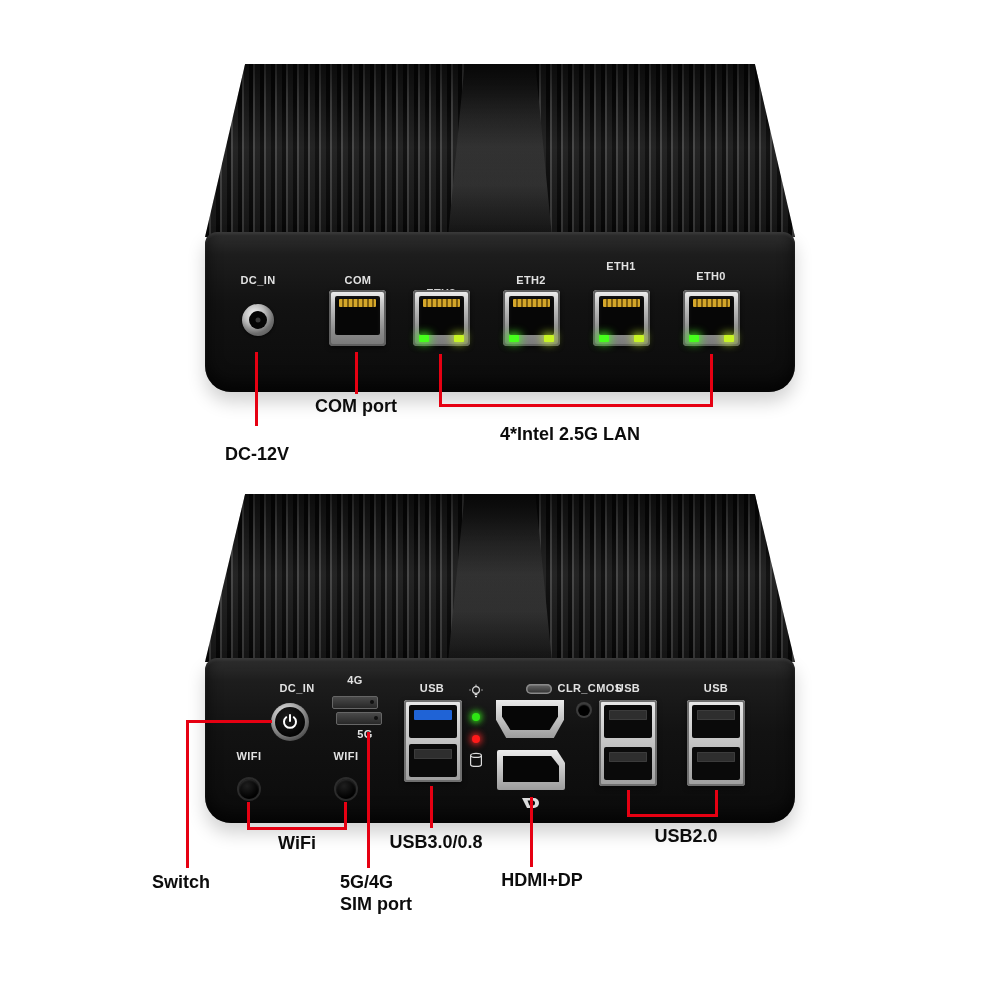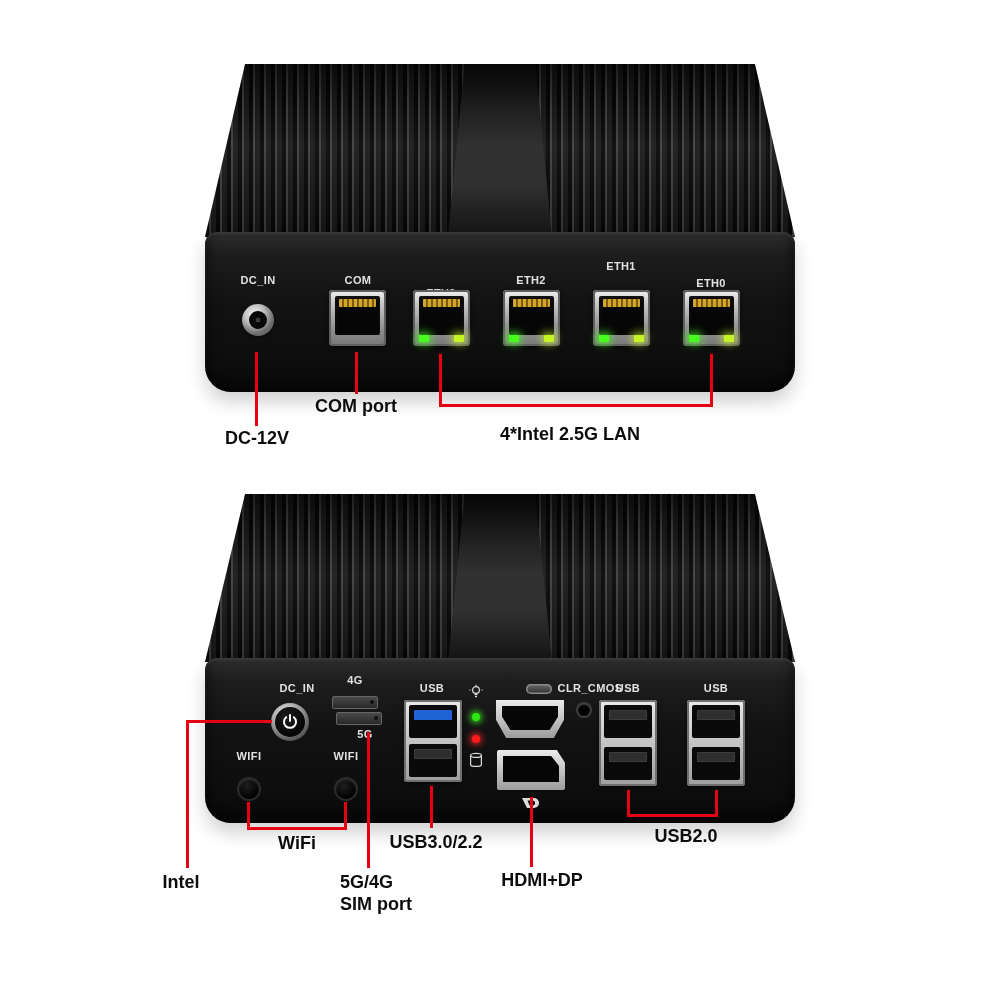--- a/index.html
+++ b/index.html
@@ -103,42 +103,42 @@
   .rline { position:absolute; background:#e60012; }
   .ann { position:absolute; color:#0c0c0c; font-size:18px; font-weight:bold; white-space:nowrap; }
   .ann.center { transform:translateX(-50%); }
 
   
   .lbl-dc-top{left:53px;top:42px} .pos-dcjack{left:37px;top:72px}
   .lbl-com{left:153px;top:42px}   .pos-com{left:124px;top:58px}
   .lbl-eth3{left:236px;top:55px}  .pos-eth3{left:208px;top:58px}
   .lbl-eth2{left:326px;top:42px}  .pos-eth2{left:298px;top:58px}
   .lbl-eth1{left:416px;top:28px}  .pos-eth1{left:388px;top:58px}
-  .lbl-eth0{left:506px;top:45px}  .pos-eth0{left:478px;top:58px}
+  .lbl-eth0{left:506px;top:38px}  .pos-eth0{left:478px;top:58px}
 
   
   .lbl-dc-bot{left:92px;top:24px} .pos-pwr{left:66px;top:45px}
   .lbl-4g{left:150px;top:16px}    .pos-sim1{left:127px;top:38px} .pos-sim2{left:131px;top:54px}
   .lbl-5g{left:160px;top:70px}
   .lbl-usb3top{left:227px;top:24px} .pos-usb3stack{left:199px;top:42px}
   .pos-bulb{left:264px;top:26px}  .pos-ledg{left:267px;top:55px} .pos-ledr{left:267px;top:77px} .pos-disk{left:264px;top:94px}
   .pos-hdmi{left:291px;top:42px}  .pos-dp{left:292px;top:92px}   .pos-dplogo{left:316px;top:139px}
   .pos-pill{left:321px;top:26px}  .lbl-cmos{left:385px;top:24px} .pos-cmoshole{left:373px;top:46px}
   .lbl-usbL{left:423px;top:24px}  .pos-stackL{left:394px;top:42px}
   .lbl-usbR{left:511px;top:24px}  .pos-stackR{left:482px;top:42px}
   .lbl-wifiL{left:44px;top:92px}  .lbl-wifiR{left:141px;top:92px}
   .pos-wifiL{left:34px;top:121px} .pos-wifiR{left:131px;top:121px}
 
   
   .l-dc{left:255px;top:352px;width:3px;height:74px}
   .l-com{left:355px;top:352px;width:3px;height:42px}
   .l-lan-a{left:439px;top:354px;width:3px;height:53px}
   .l-lan-b{left:710px;top:354px;width:3px;height:53px}
   .l-lan-h{left:439px;top:404px;width:274px;height:3px}
-  .a-dc{left:257px;top:428px} .a-com{left:356px;top:396px} .a-lan{left:570px;top:424px}
+  .a-dc{left:257px;top:444px} .a-com{left:356px;top:396px} .a-lan{left:570px;top:424px}
 
   .l-wifi-a{left:247px;top:802px;width:3px;height:28px}
   .l-wifi-b{left:344px;top:802px;width:3px;height:28px}
   .l-wifi-h{left:247px;top:827px;width:100px;height:3px}
   .a-wifi{left:297px;top:833px}
   .l-switch-h{left:186px;top:720px;width:86px;height:3px}
   .l-switch-v{left:186px;top:720px;width:3px;height:148px}
   .a-switch{left:181px;top:872px}
   .l-usb3{left:430px;top:786px;width:3px;height:42px}
   .a-usb3{left:436px;top:832px}
@@ -301,24 +301,24 @@
   <div class="rline l-lan-h"></div>
   <span class="ann center a-lan">4*Intel 2.5G LAN</span>
 
   <div class="rline l-wifi-a"></div>
   <div class="rline l-wifi-b"></div>
   <div class="rline l-wifi-h"></div>
   <span class="ann center a-wifi">WiFi</span>
 
   <div class="rline l-switch-h"></div>
   <div class="rline l-switch-v"></div>
-  <span class="ann center a-switch">Intel</span>
+  <span class="ann center a-switch">Switch</span>
 
   <div class="rline l-usb3"></div>
-  <span class="ann center a-usb3">USB3.0/2.2</span>
+  <span class="ann center a-usb3">USB3.0/0.8</span>
 
   <div class="rline l-sim"></div>
   <span class="ann a-sim1">5G/4G</span>
   <span class="ann a-sim2">SIM port</span>
 
   <div class="rline l-hdmi"></div>
   <span class="ann center a-hdmi">HDMI+DP</span>
 
   <div class="rline l-usb2-a"></div>
   <div class="rline l-usb2-b"></div>

